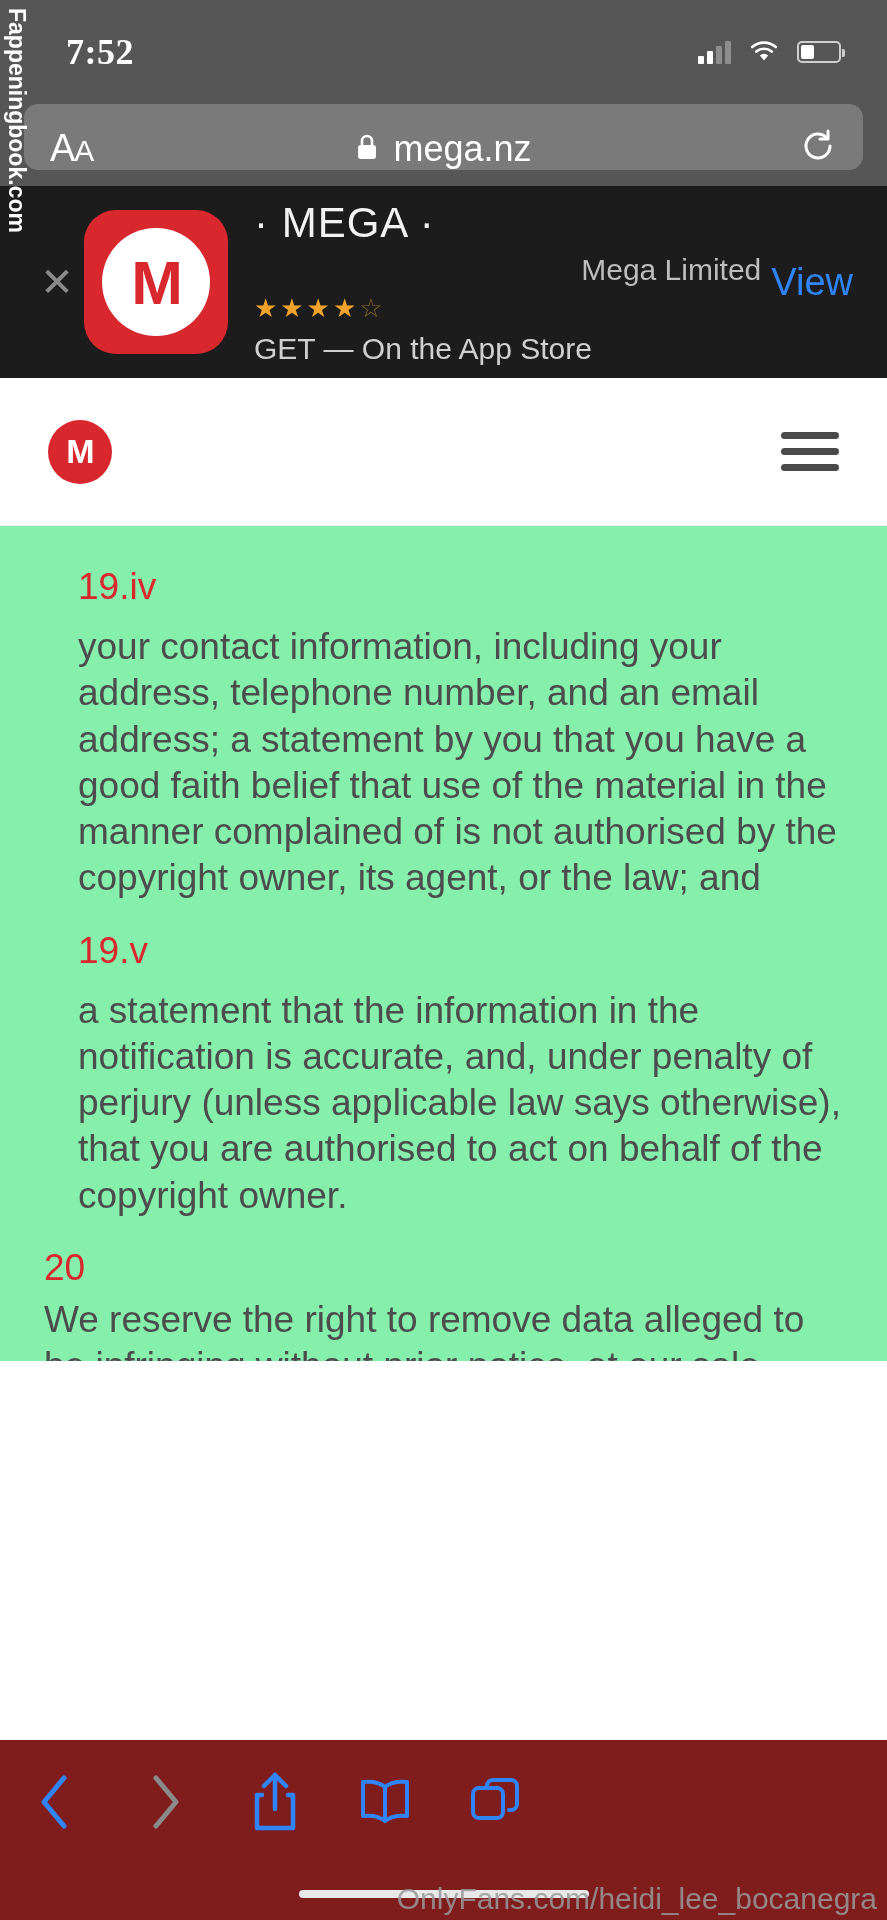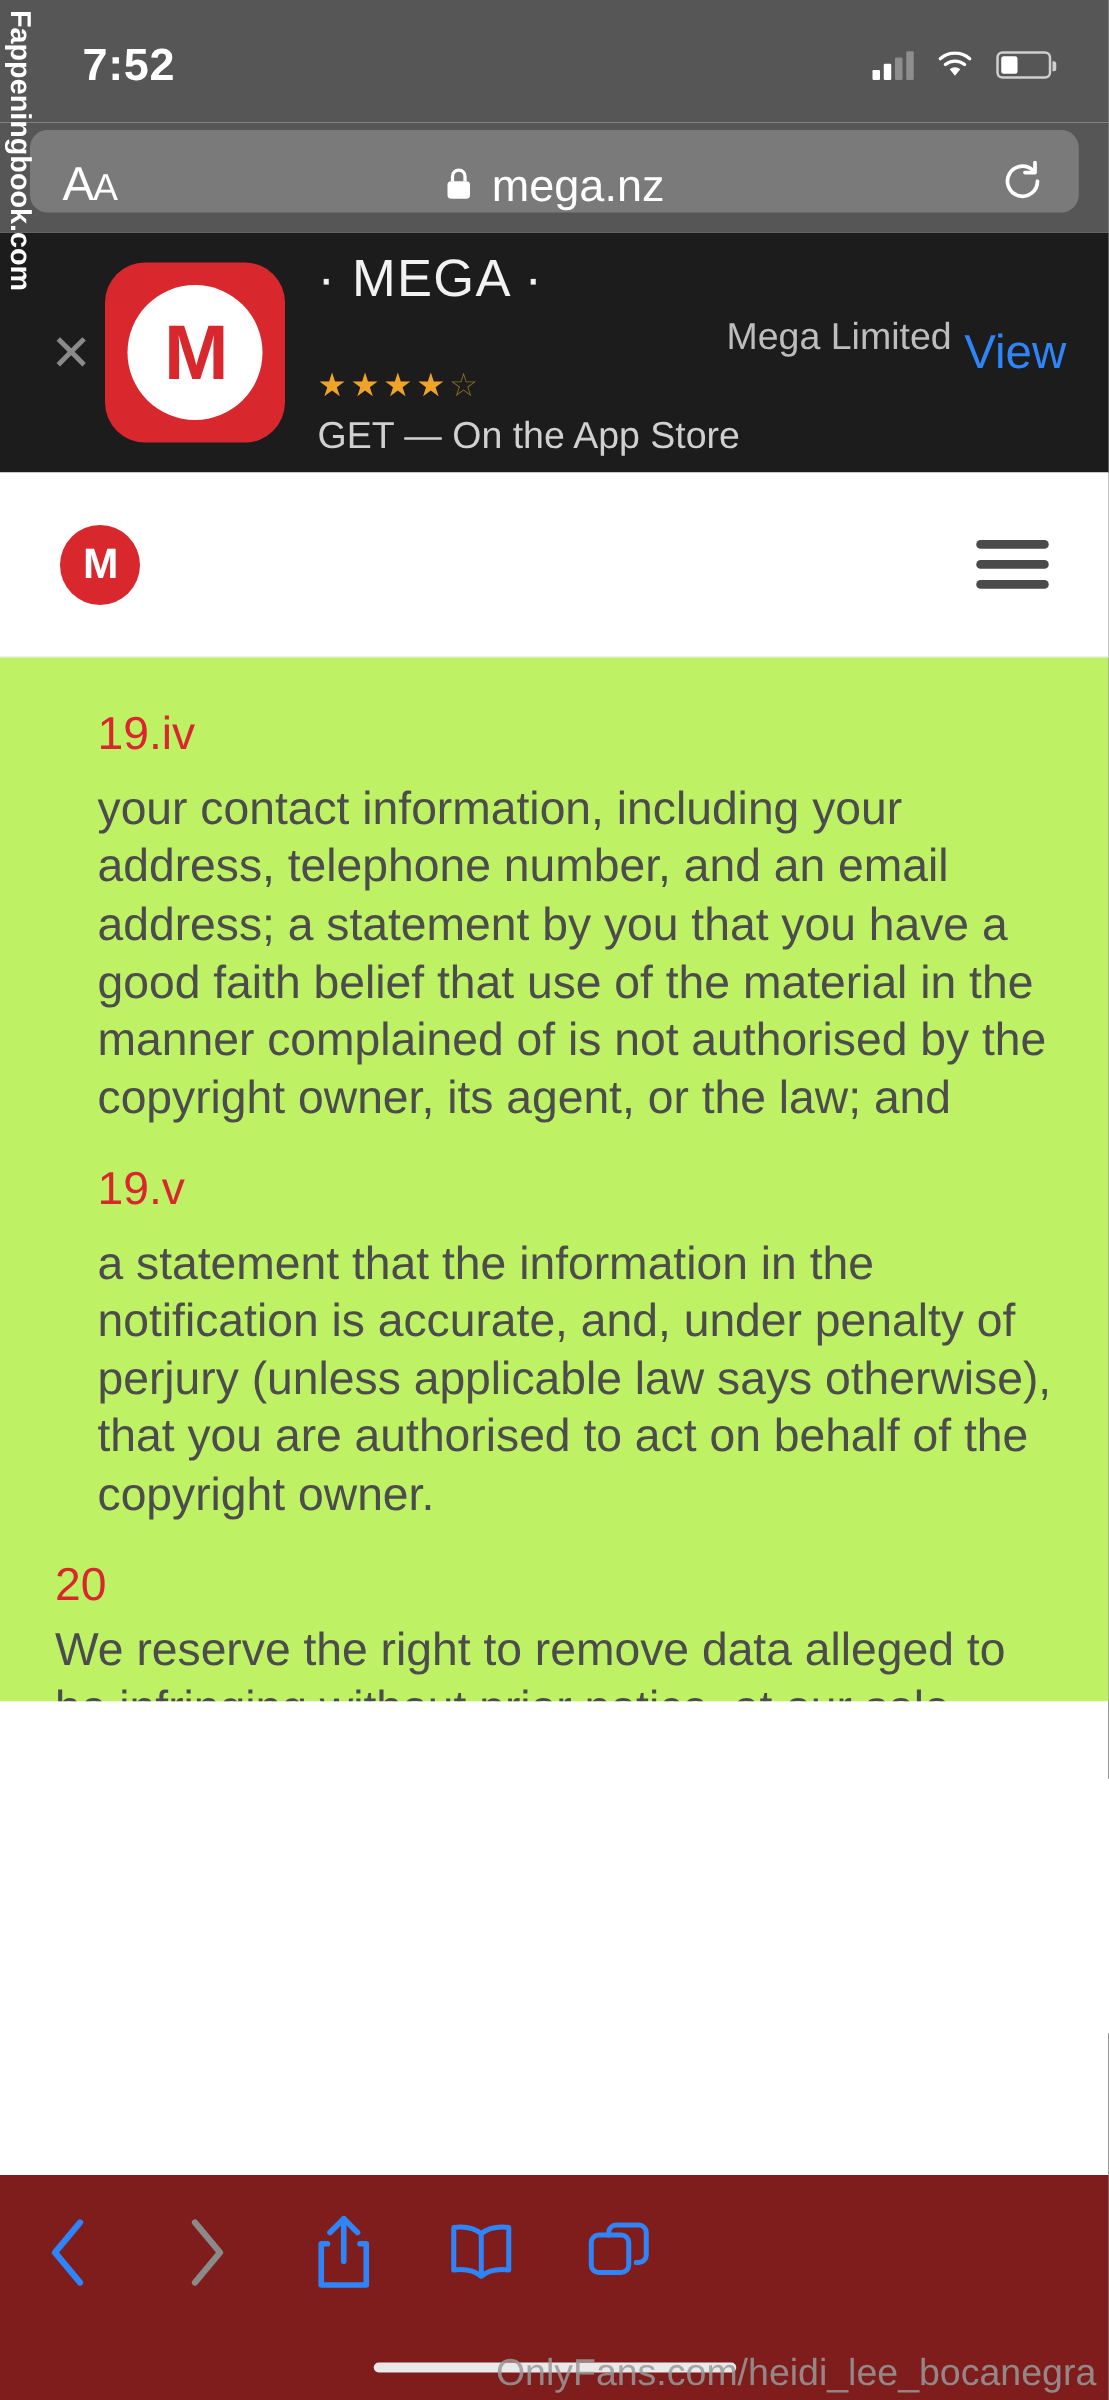--- a/index.html
+++ b/index.html
@@ -21,20 +21,21 @@
   
   .statusbar {
     position: relative;
     height: 98px;
     background: #565656;
     display: flex;
     align-items: center;
     justify-content: space-between;
     padding: 0 46px 0 66px;
     color: #fff;
+    font-family: Liberation Serif, serif;
   }
   .clock {
     font-size: 36px;
     font-weight: 600;
     letter-spacing: 0.5px;
     padding-top: 6px;
   }
   .status-right {
     display: flex;
     align-items: center;
@@ -143,21 +144,21 @@
     display: flex; align-items: center; justify-content: center;
     font-size: 34px; font-weight: 700; letter-spacing: -1px;
   }
   .burger { width: 58px; }
   .burger span {
     display: block; height: 7px; background: #4a4a4a; border-radius: 4px; margin: 9px 0;
   }
 
   
   .content {
-    background: #bef264;
+    background: #86efac;
     height: 835px;
     overflow: hidden;
     padding: 40px 44px 0 44px;
   }
   .clause { margin-bottom: 28px; }
   .clause-num {
     color: #d9272e;
     font-size: 37px;
     margin-bottom: 8px;
   }

